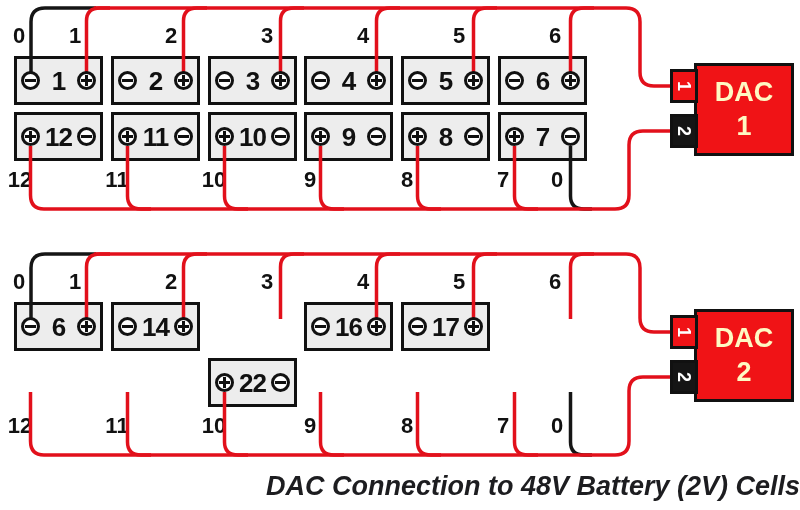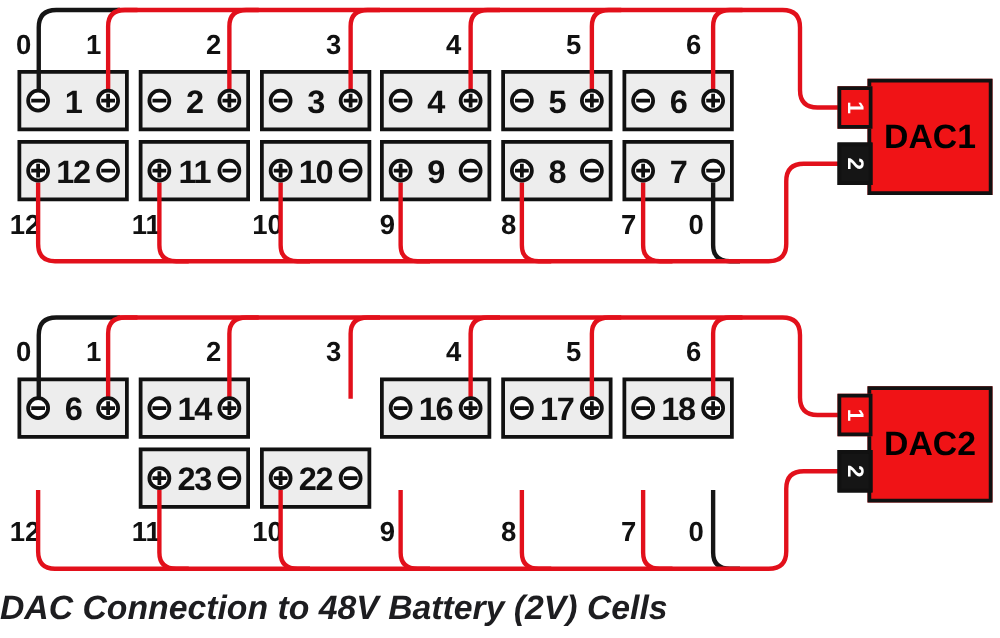--- a/index.html
+++ b/index.html
@@ -34,29 +34,29 @@
   .term::before{content:"";position:absolute;left:1px;right:1px;top:50%;margin-top:-1.5px;height:3px;background:var(--ink);}
   .term.plus::after{content:"";position:absolute;top:1px;bottom:1px;left:50%;margin-left:-1.5px;width:3px;background:var(--ink);}
 
   .nl{position:absolute;width:40px;text-align:center;font-size:22px;font-weight:bold;line-height:1;}
   .nt{top:25px;} .nb{top:169px;}
   .tl0{left:-1px;} .tl1{left:55px;} .tl2{left:151px;} .tl3{left:247px;} .tl4{left:343px;} .tl5{left:439px;} .tl6{left:535px;}
   .bl0{left:0px;}  .bl1{left:97px;} .bl2{left:194px;} .bl3{left:290px;} .bl4{left:387px;} .bl5{left:483px;} .bl6{left:537px;}
 
   .dac{position:absolute;left:694px;top:63px;width:100px;height:93px;box-sizing:border-box;
        background:var(--dac-red);border:3px solid var(--ink);z-index:3;
-       display:flex;flex-direction:row;align-items:center;justify-content:center;
-       color:#000000;font-weight:bold;font-size:27px;line-height:1.25;}
+       display:flex;flex-direction:column;align-items:center;justify-content:center;
+       color:#fef9c3;font-weight:bold;font-size:27px;line-height:1.25;}
   .ctab{position:absolute;left:670px;width:28px;height:34px;box-sizing:border-box;
         border:3px solid var(--ink);z-index:3;display:flex;align-items:center;justify-content:center;}
   .ctab1{top:69px;background:var(--dac-red);}
   .ctab2{top:114px;background:var(--wire-black);}
   .ctab .cnum{color:#fff;font-size:18px;font-weight:bold;line-height:1;transform:rotate(90deg);}
 
-  .caption{position:absolute;left:0;right:0;top:471px;text-align:left;
+  .caption{position:absolute;left:0;right:0;top:471px;text-align:right;
            font-size:27px;font-weight:bold;font-style:italic;color:var(--caption-color);}
 </style>
 </head>
 <body>
 
 <div class="stage">
 
   <svg class="wires" width="800" height="510" viewBox="0 0 800 510" aria-hidden="true">
     <g>
       <path class="wk" d="M 31 73 V 22 Q 31 8 45 8 H 96"></path>
@@ -207,31 +207,21 @@
     <div class="cell ct c3">
       <span class="term minus"></span>
       <span class="num">16</span>
       <span class="term plus"></span>
     </div>
     <div class="cell ct c4">
       <span class="term minus"></span>
       <span class="num">17</span>
       <span class="term plus"></span>
     </div>
-    <div class="cell ct c5">
-      <span class="term minus"></span>
-      <span class="num">18</span>
-      <span class="term plus"></span>
-    </div>
-
-    <div class="cell cb c1">
-      <span class="term plus"></span>
-      <span class="num">23</span>
-      <span class="term minus"></span>
-    </div>
+
     <div class="cell cb c2">
       <span class="term plus"></span>
       <span class="num">22</span>
       <span class="term minus"></span>
     </div>
 
     <div class="nl nb bl0">12</div>
     <div class="nl nb bl1">11</div>
     <div class="nl nb bl2">10</div>
     <div class="nl nb bl3">9</div>

